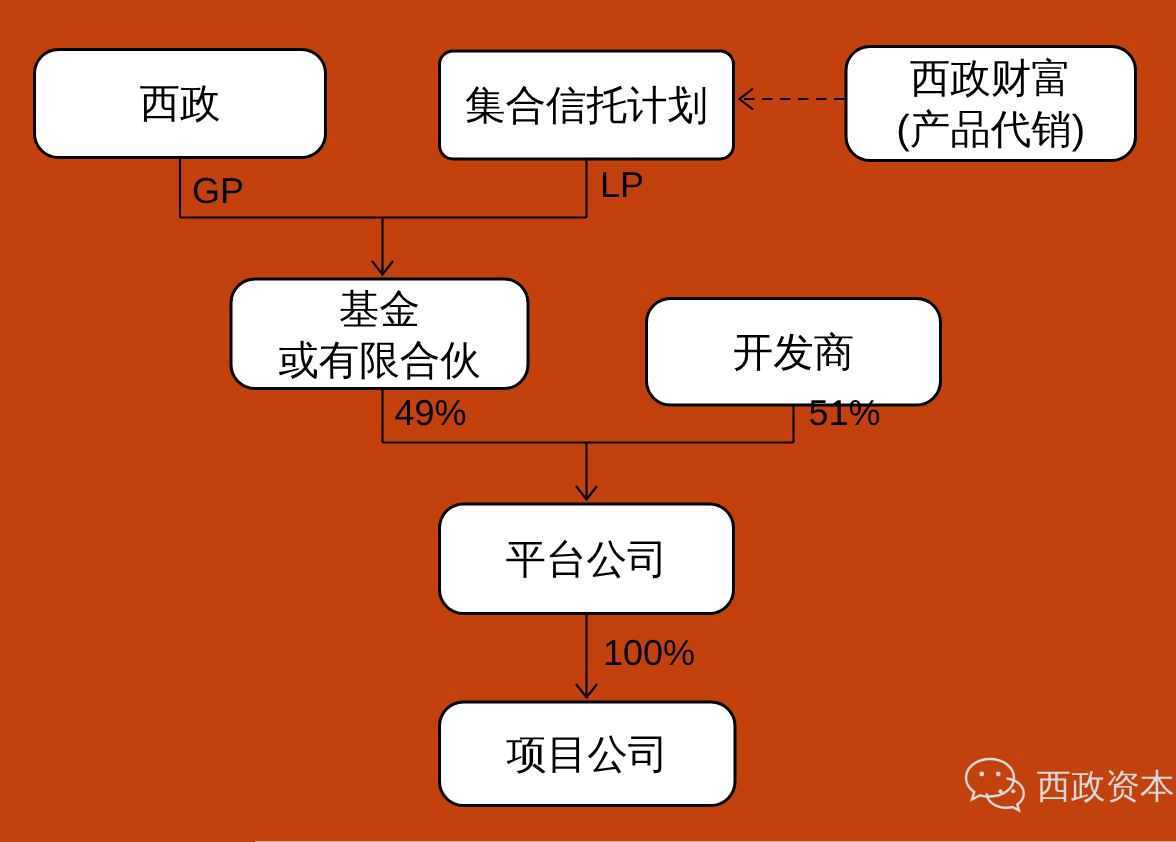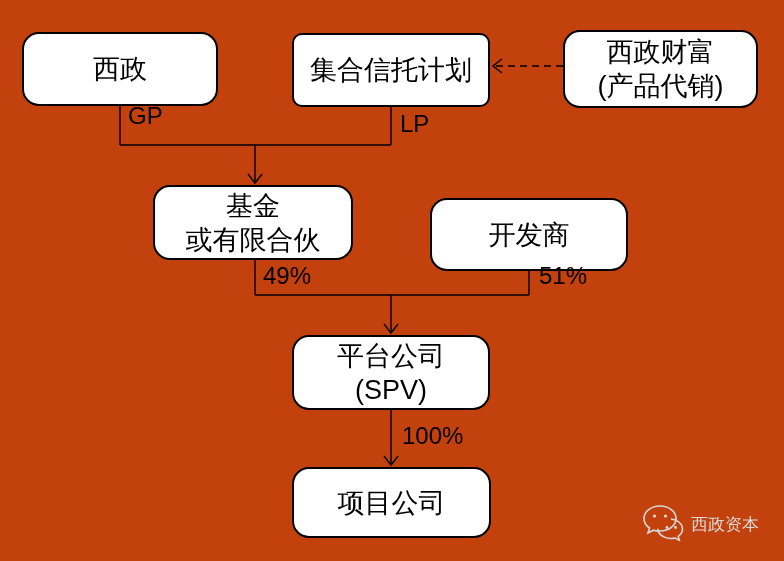--- a/index.html
+++ b/index.html
@@ -46,21 +46,21 @@
     white-space: nowrap;
   }
   .watermark {
     position: absolute;
     left: 638px;
     top: 501px;
     display: flex;
     align-items: center;
     gap: 5px;
     color: #d9d9d9;
-    font-size: 17px;
+    font-size: 23px;
     line-height: 23px;
     white-space: nowrap;
     user-select: none;
   }
 </style>
 </head>
 <body>
 
 <div class="canvas">
 
@@ -98,28 +98,27 @@
     <span>基金</span>
     <span>或有限合伙</span>
   </div>
 
   <div class="node" style="left:430px; top:185px; width:198px; height:73px;margin-top:13px;">
     <span>开发商</span>
   </div>
 
   <div class="node" style="left:292px; top:335px; width:198px; height:75px;">
     <span>平台公司</span>
-    <span>(SPV)</span>
   </div>
 
   <div class="node" style="left:292px; top:467px; width:199px; height:71px;">
     <span>项目公司</span>
   </div>
 
-  <div class="edge-label" style="left:128px; top:104px;text-align:center;">GP</div>
+  <div class="edge-label" style="left:128px; top:116px;text-align:center;">GP</div>
   <div class="edge-label" style="left:400px; top:112px;">LP</div>
   <div class="edge-label" style="left:263px; top:264px;">49%</div>
   <div class="edge-label" style="left:539px; top:264px;">51%</div>
   <div class="edge-label" style="left:402px; top:424px;">100%</div>
 
   <div class="watermark">
     <svg width="48" height="46" viewBox="0 0 48 46" xmlns="http://www.w3.org/2000/svg" fill="none" stroke="#d9d9d9" stroke-width="1.6">
       <path d="M22,5 C13,5 6,10.5 6,17.5 C6,21.5 8.2,24.8 11.5,27 L10,32 L15.5,29.2 C17.5,29.8 19.7,30.1 22,30 C31,30 38,24.5 38,17.5 C38,10.5 31,5 22,5 Z"></path>
       <circle cx="16.5" cy="15" r="1.6" fill="#d9d9d9" stroke="none"></circle>
       <circle cx="27.5" cy="15" r="1.6" fill="#d9d9d9" stroke="none"></circle>

